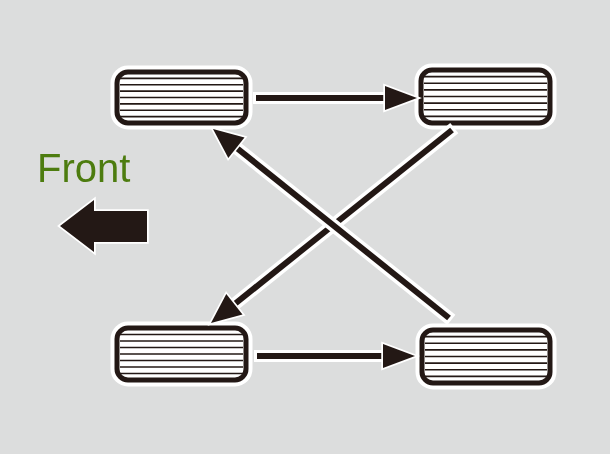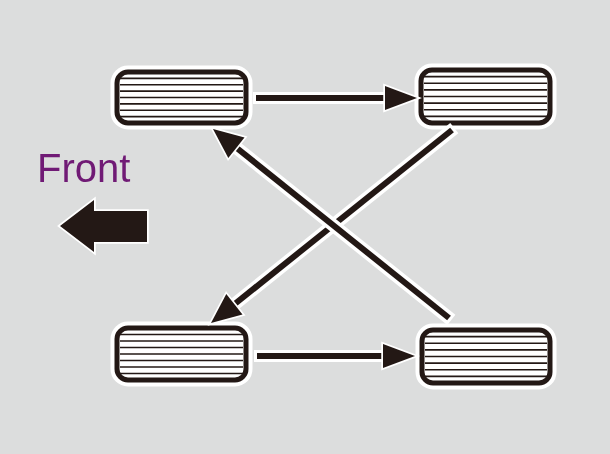--- a/index.html
+++ b/index.html
@@ -21,21 +21,21 @@
     top: 0;
   }
   .front-label {
     position: absolute;
     left: 37px;
     top: 146px;
     font-size: 40px;
     line-height: 44px;
     font-weight: 500;
     letter-spacing: 0px;
-    color: #701a75;
+    color: #4d7c0f;
     user-select: none;
   }
 </style>
 </head>
 <body>
 
 <div class="stage">
   <svg id="diagram-svg" width="610" height="454" viewBox="0 0 610 454">
       <g>
         <rect x="117" y="72" width="129" height="51" rx="11" ry="11" fill="#ffffff" stroke="#ffffff" stroke-width="13"></rect>

